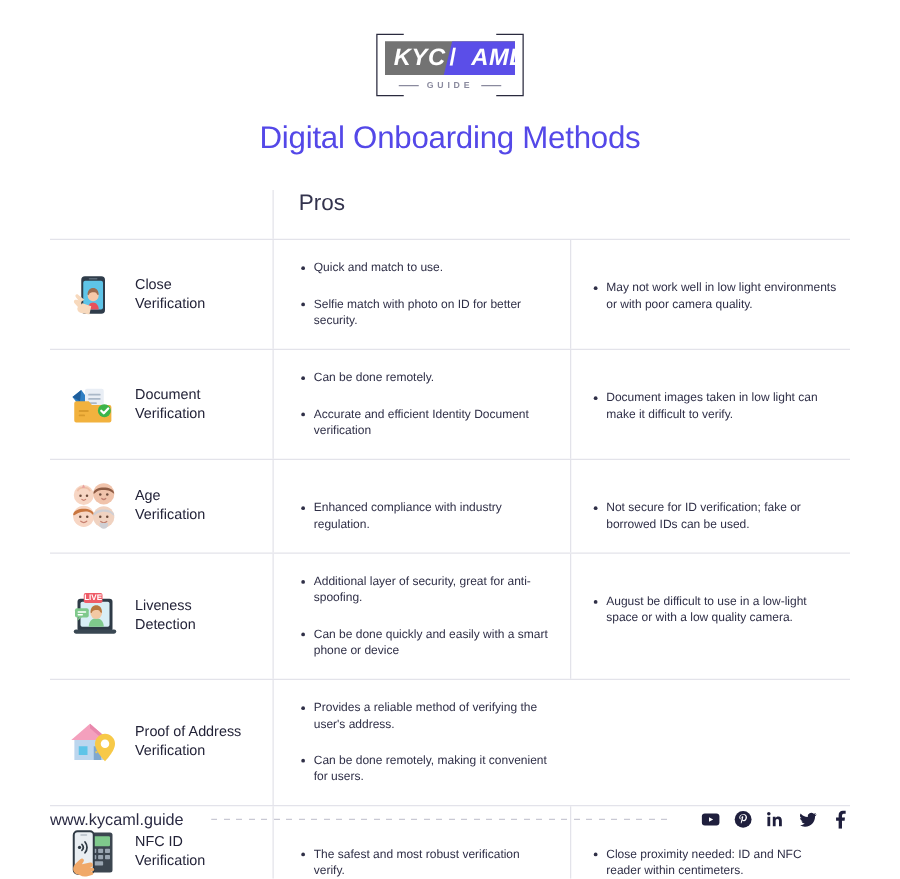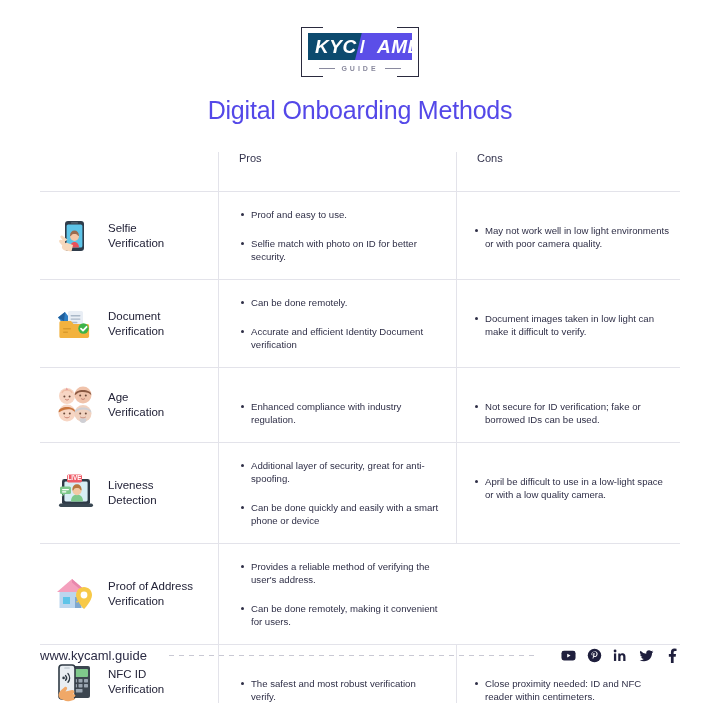--- a/index.html
+++ b/index.html
@@ -36,21 +36,21 @@
     background: #ffffff;
     left: 50%; transform: translateX(-50%);
     width: 74px; height: 4px;
   }
   .logo-bracket::before { top: -2px; }
   .logo-bracket::after { bottom: -2px; }
   .logo-plate {
     position: absolute;
     left: 7px; right: 7px; top: 6px;
     height: 27px;
-    background: #0c4a6e;
+    background: #737373;
     display: flex; align-items: center;
     overflow: hidden;
   }
   .logo-plate .kyc {
     color: #ffffff;
     font-size: 19px;
     font-weight: bold;
     font-style: italic;
     letter-spacing: 0.5px;
     padding-left: 7px;
@@ -128,21 +128,21 @@
 
   .col-method { width: 178px; flex: 0 0 178px; display: flex; align-items: center; }
   .col-pros   { width: 238px; flex: 0 0 238px; border-left: 1px solid #e3e3ea; }
   .col-cons   { width: 224px; flex: 1 1 auto;  border-left: 1px solid #e3e3ea; }
 
   .thead .col-method { }
   .thead .col-pros, .thead .col-cons {
     display: flex; align-items: flex-start;
     padding-left: 20px;
     color: #33334d;
-    font-size: 11px;
+    font-size: 18px;
   }
 
   .method-inner {
     display: flex; align-items: center;
     gap: 12px;
     padding: 14px 8px 14px 14px;
   }
   .method-label {
     color: #232338;
     font-size: 11.5px;
@@ -226,46 +226,45 @@
     </div>
   </div>
 
   <div class="title">Digital Onboarding Methods</div>
 
   <div class="table">
 
     <div class="thead">
       <div class="col-method"></div>
       <div class="col-pros">Pros</div>
-      <div class="col-cons">Cons</div>
     </div>
 
     <div class="row">
       <div class="col-method">
         <div class="method-inner">
           <div class="icon-box">
             <svg viewBox="0 0 42 42">
               <path d="M6 28c-1.5-1.5-1-3.5 1-3.2l6 1.4 1 5.2-4 1z" fill="#f7d9bd"></path>
               <rect x="11" y="6" width="19" height="30" rx="3" fill="#2f3c4a"></rect>
               <rect x="12.6" y="9.5" width="15.8" height="23" rx="1.6" fill="#5ec4e8"></rect>
               <rect x="17" y="7.3" width="7" height="1.3" rx="0.6" fill="#5a6a78"></rect>
               <path d="M16 32.5c0-3.3 2.2-5.5 4.5-5.5s4.5 2.2 4.5 5.5z" fill="#e8505b"></path>
               <circle cx="20.5" cy="21.5" r="4.4" fill="#f7c8a8"></circle>
               <path d="M16.1 20.6c0-3.2 1.8-5.2 4.4-5.2s4.4 2 4.4 5.2c0 .8-1 .2-1.6-.9-.7-1.3-5.6-1-5.9.5-.2 1-1.3 1.3-1.3.4z" fill="#9c6b4f"></path>
               <path d="M10 27l-3.4-4.4c-1-1.3.6-2.8 1.9-1.8l5 4z" fill="#f7d9bd"></path>
               <path d="M8 31c-.6 2 .8 4 3 4.4l6.5 1.2 1.5-6.6-7-2.4z" fill="#f7d9bd"></path>
             </svg>
           </div>
-          <div class="method-label">Selfie
+          <div class="method-label">Close
 Verification</div>
         </div>
       </div>
       <div class="col-pros">
         <ul class="points">
-          <li>Proof and easy to use.</li>
+          <li>Quick and match to use.</li>
           <li>Selfie match with photo on ID for better security.</li>
         </ul>
       </div>
       <div class="col-cons">
         <ul class="points">
           <li>May not work well in low light environments or with poor camera quality.</li>
         </ul>
       </div>
     </div>
 
@@ -373,21 +372,21 @@
         </div>
       </div>
       <div class="col-pros">
         <ul class="points">
           <li>Additional layer of security, great for anti- spoofing.</li>
           <li>Can be done quickly and easily with a smart phone or device</li>
         </ul>
       </div>
       <div class="col-cons">
         <ul class="points">
-          <li>April be difficult to use in a low-light space or with a low quality camera.</li>
+          <li>August be difficult to use in a low-light space or with a low quality camera.</li>
         </ul>
       </div>
     </div>
 
     <div class="row">
       <div class="col-method">
         <div class="method-inner">
           <div class="icon-box">
             <svg viewBox="0 0 42 42">
               <path d="M3 19L18 6l15 13z" fill="#f4a0bd"></path>

